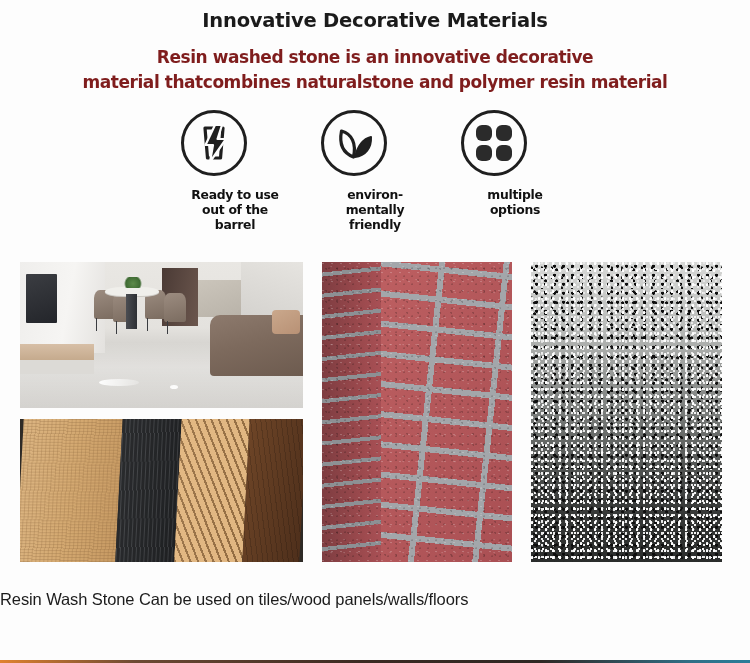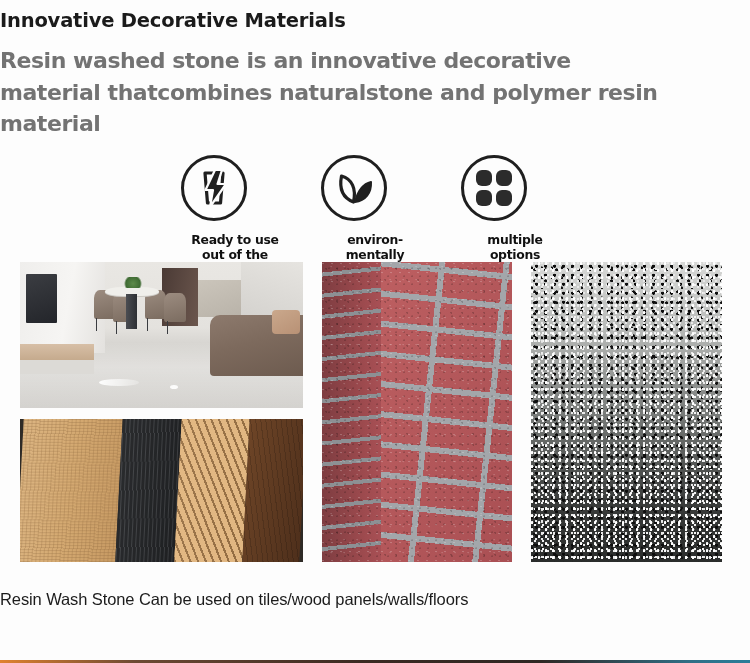--- a/index.html
+++ b/index.html
@@ -8,37 +8,37 @@
     width: 750px;
     height: 663px;
     background: #fdfdfd;
     font-family: "Liberation Sans", sans-serif;
     color: #1a1a1a;
     overflow: hidden;
     position: relative;
   }
 
   
-  .header { padding-top: 9px; }
+  .header { text-align: center; padding-top: 9px; }
 
   .main-title {
     font-family: "DejaVu Sans", sans-serif;
     font-weight: bold;
     font-size: 19.5px;
     letter-spacing: -0.2px;
     color: #1b1b1b;
     margin: 0;
     line-height: 1.2;
   }
 
   .subtitle {
     font-family: "DejaVu Sans", sans-serif;
     font-weight: bold;
-    font-size: 22px;
-    color: #737373;
+    font-size: 17px;
+    color: #7f1d1d;
     margin: 0;
     padding-top: 13px;
     line-height: 1.42;
     letter-spacing: -0.45px;
   }
   .subtitle .line { display: block; }
 
   
   .features {
     display: flex;

